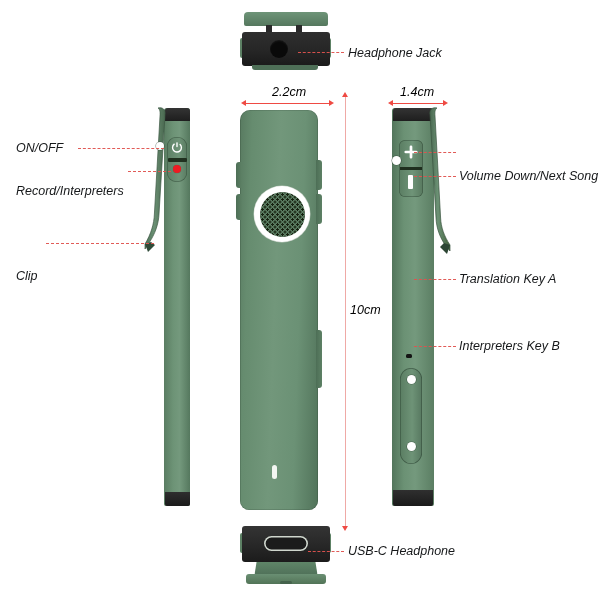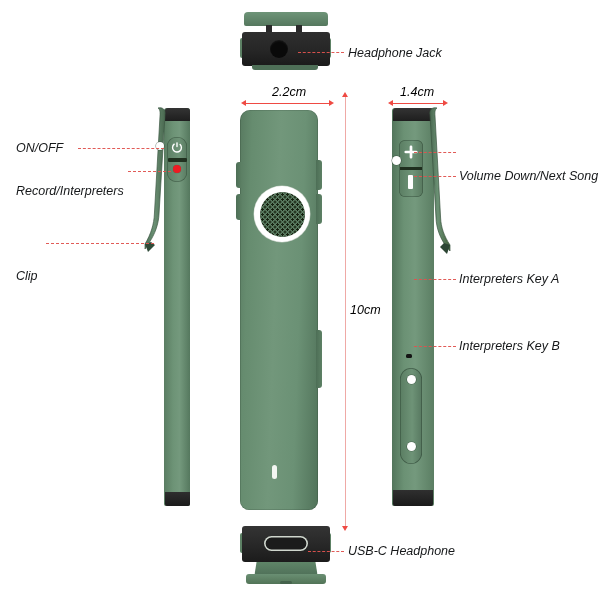--- a/index.html
+++ b/index.html
@@ -388,21 +388,21 @@
     </svg>
     <div class="rv-clip-hinge"></div>
   </div>
 
   <div class="leader" style="left:414px; top:152px; width:42px;"></div>
 
   <div class="leader" style="left:414px; top:176px; width:42px;"></div>
   <div class="label" style="left:459px; top:176px; transform:translateY(-50%);">Volume Down/Next Song</div>
 
   <div class="leader" style="left:414px; top:279px; width:42px;"></div>
-  <div class="label" style="left:459px; top:279px; transform:translateY(-50%);">Interpreters Key A</div>
+  <div class="label" style="left:459px; top:279px; transform:translateY(-50%);">Translation Key A</div>
 
   <div class="leader" style="left:414px; top:346px; width:42px;"></div>
   <div class="label" style="left:459px; top:346px; transform:translateY(-50%);">Interpreters Key B</div>
 
   <div id="bottom-view">
     <div class="abs bv-side-l"></div>
     <div class="abs bv-side-r"></div>
     <div class="abs bv-dark"></div>
     <div class="bv-usb"></div>
     <div class="bv-stand"></div>

